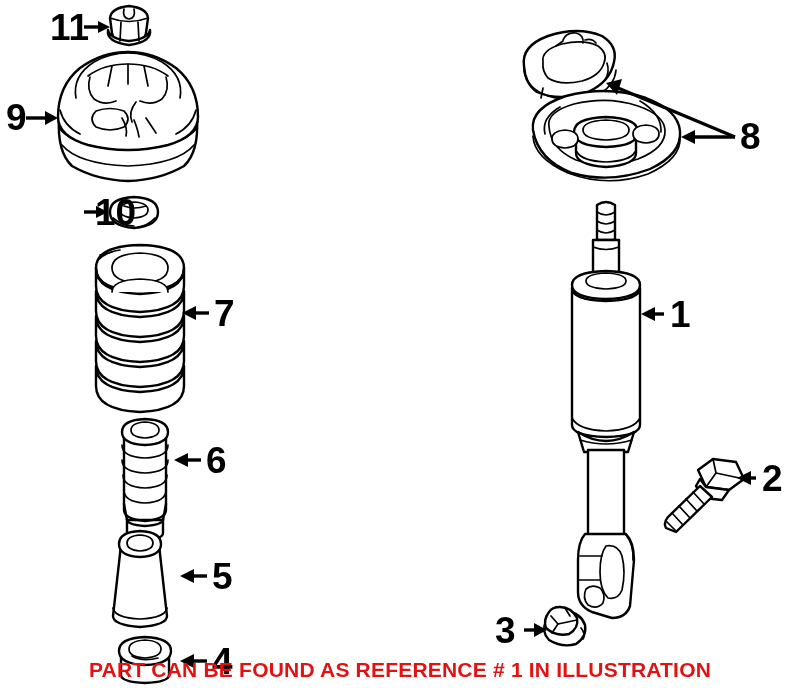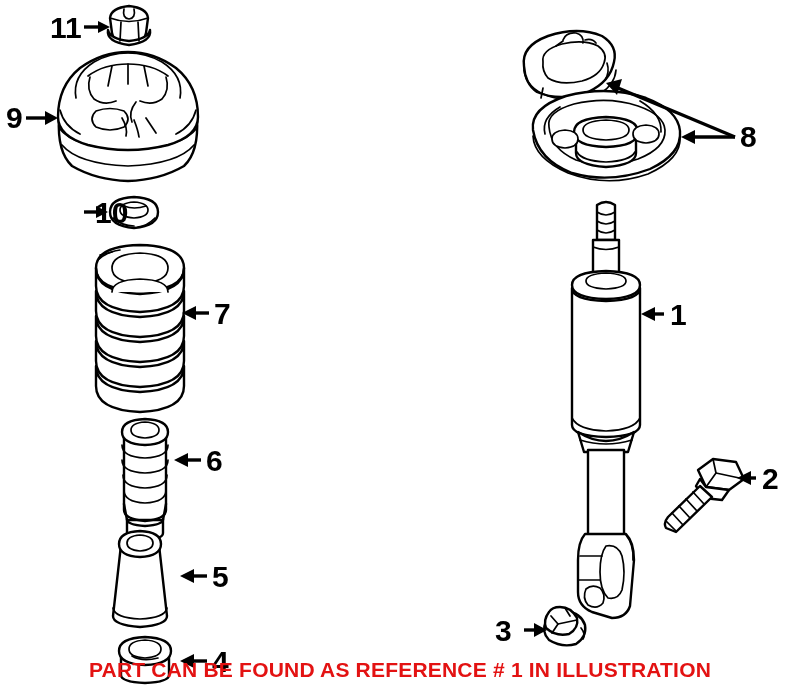--- a/index.html
+++ b/index.html
@@ -59,21 +59,21 @@
     stroke-linecap: butt;
   }
   .arrowhead {
     fill: #000000;
     stroke: none;
   }
   .callout-num {
     position: absolute;
     font-family: "Liberation Sans", sans-serif;
     font-weight: bold;
-    font-size: 30px;
+    font-size: 37px;
     line-height: 35px;
     color: #000000;
     white-space: nowrap;
     user-select: none;
   }
   #footer-note {
     position: absolute;
     left: 0;
     top: 658px;
     width: 800px;

